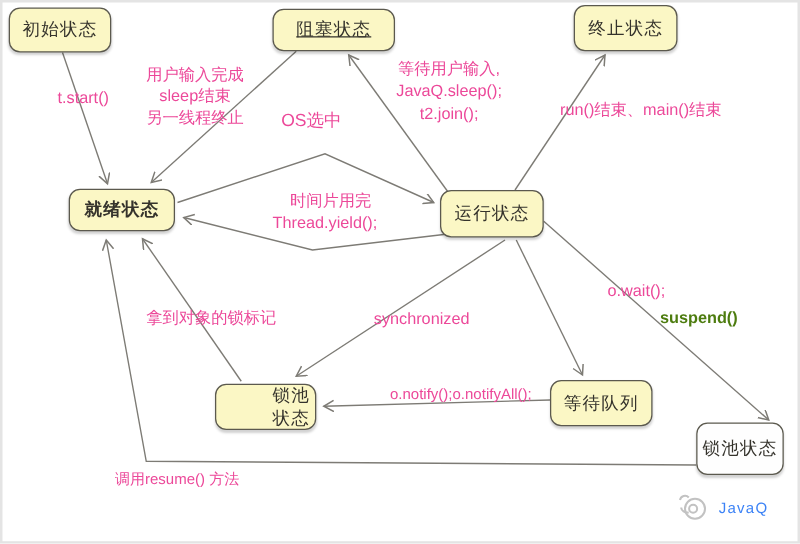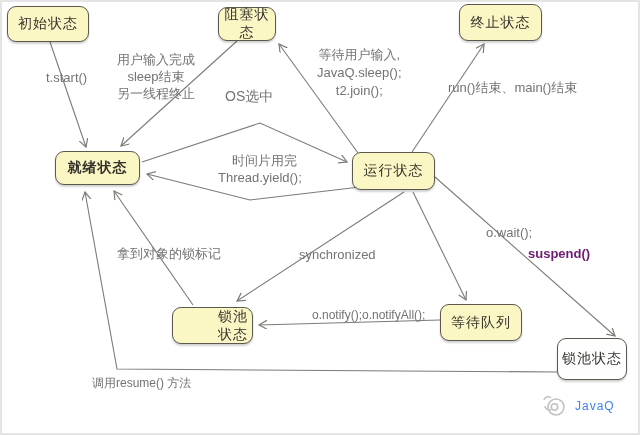--- a/index.html
+++ b/index.html
@@ -17,42 +17,42 @@
     position:absolute;z-index:2;
     background:#fbf7c5;
     border:1.5px solid #5b594e;
     border-radius:9px;
     box-shadow:0 2px 2px rgba(0,0,0,.18);
     display:flex;align-items:center;justify-content:center;
     font-size:14px;color:#35332c;letter-spacing:1px;
     box-sizing:border-box;
   }
   .n-initial   {left:7px;  top:6px;   width:82px;height:36px;}
-  .n-blocked   {left:218px;top:7px;   width:58px;height:34px;}
+  .n-blocked   {left:218px;top:7px;   width:98px;height:34px;text-decoration:underline;}
   .n-terminated{left:459px;top:4px;   width:83px;height:37px;}
   .n-ready     {left:55px; top:151px; width:85px;height:34px;font-weight:bold;}
   .n-running   {left:352px;top:152px; width:83px;height:38px;}
   .n-lockpool  {left:172px;top:307px; width:81px;height:37px;padding-left:41px;}
   .n-waitqueue {left:440px;top:304px; width:82px;height:37px;}
   .n-suspended {left:557px;top:338px; width:70px;height:42px;background:#fefefe;}
   .lbl{
     position:absolute;z-index:3;
-    font-size:13px;color:#737373;white-space:nowrap;line-height:17px;
+    font-size:13px;color:#ec4899;white-space:nowrap;line-height:17px;
   }
   .l-tstart    {left:46px; top:69px;}
   .l-b2r       {left:117px;top:51px;}
   .l-os        {left:225px;top:88px;font-size:14px;}
   .l-yield     {left:227px;top:152px;}
   .l-yield .sub{margin-left:-9px;}
   .l-toblocked {left:317px;top:46px;line-height:18px;}
   .l-toterm    {left:448px;top:79px;}
   .l-sync      {left:299px;top:246px;}
   .l-gotlock   {left:117px;top:245px;}
   .l-owait     {left:442px;top:224px;margin-left:44px;}
-  .l-suspend   {left:528px;top:245px;font-weight:bold;color:#701a75;}
+  .l-suspend   {left:528px;top:245px;font-weight:bold;color:#4d7c0f;}
   .l-notify    {left:312px;top:307px;font-size:12px;}
   .l-resume    {left:92px; top:375px;font-size:12px;}
   .watermark{
     position:absolute;z-index:3;left:541px;top:394px;
     display:flex;align-items:center;gap:6px;
     color:#3b82f6;font-size:12px;letter-spacing:1px;
   }
 </style>
 </head>
 <body>

